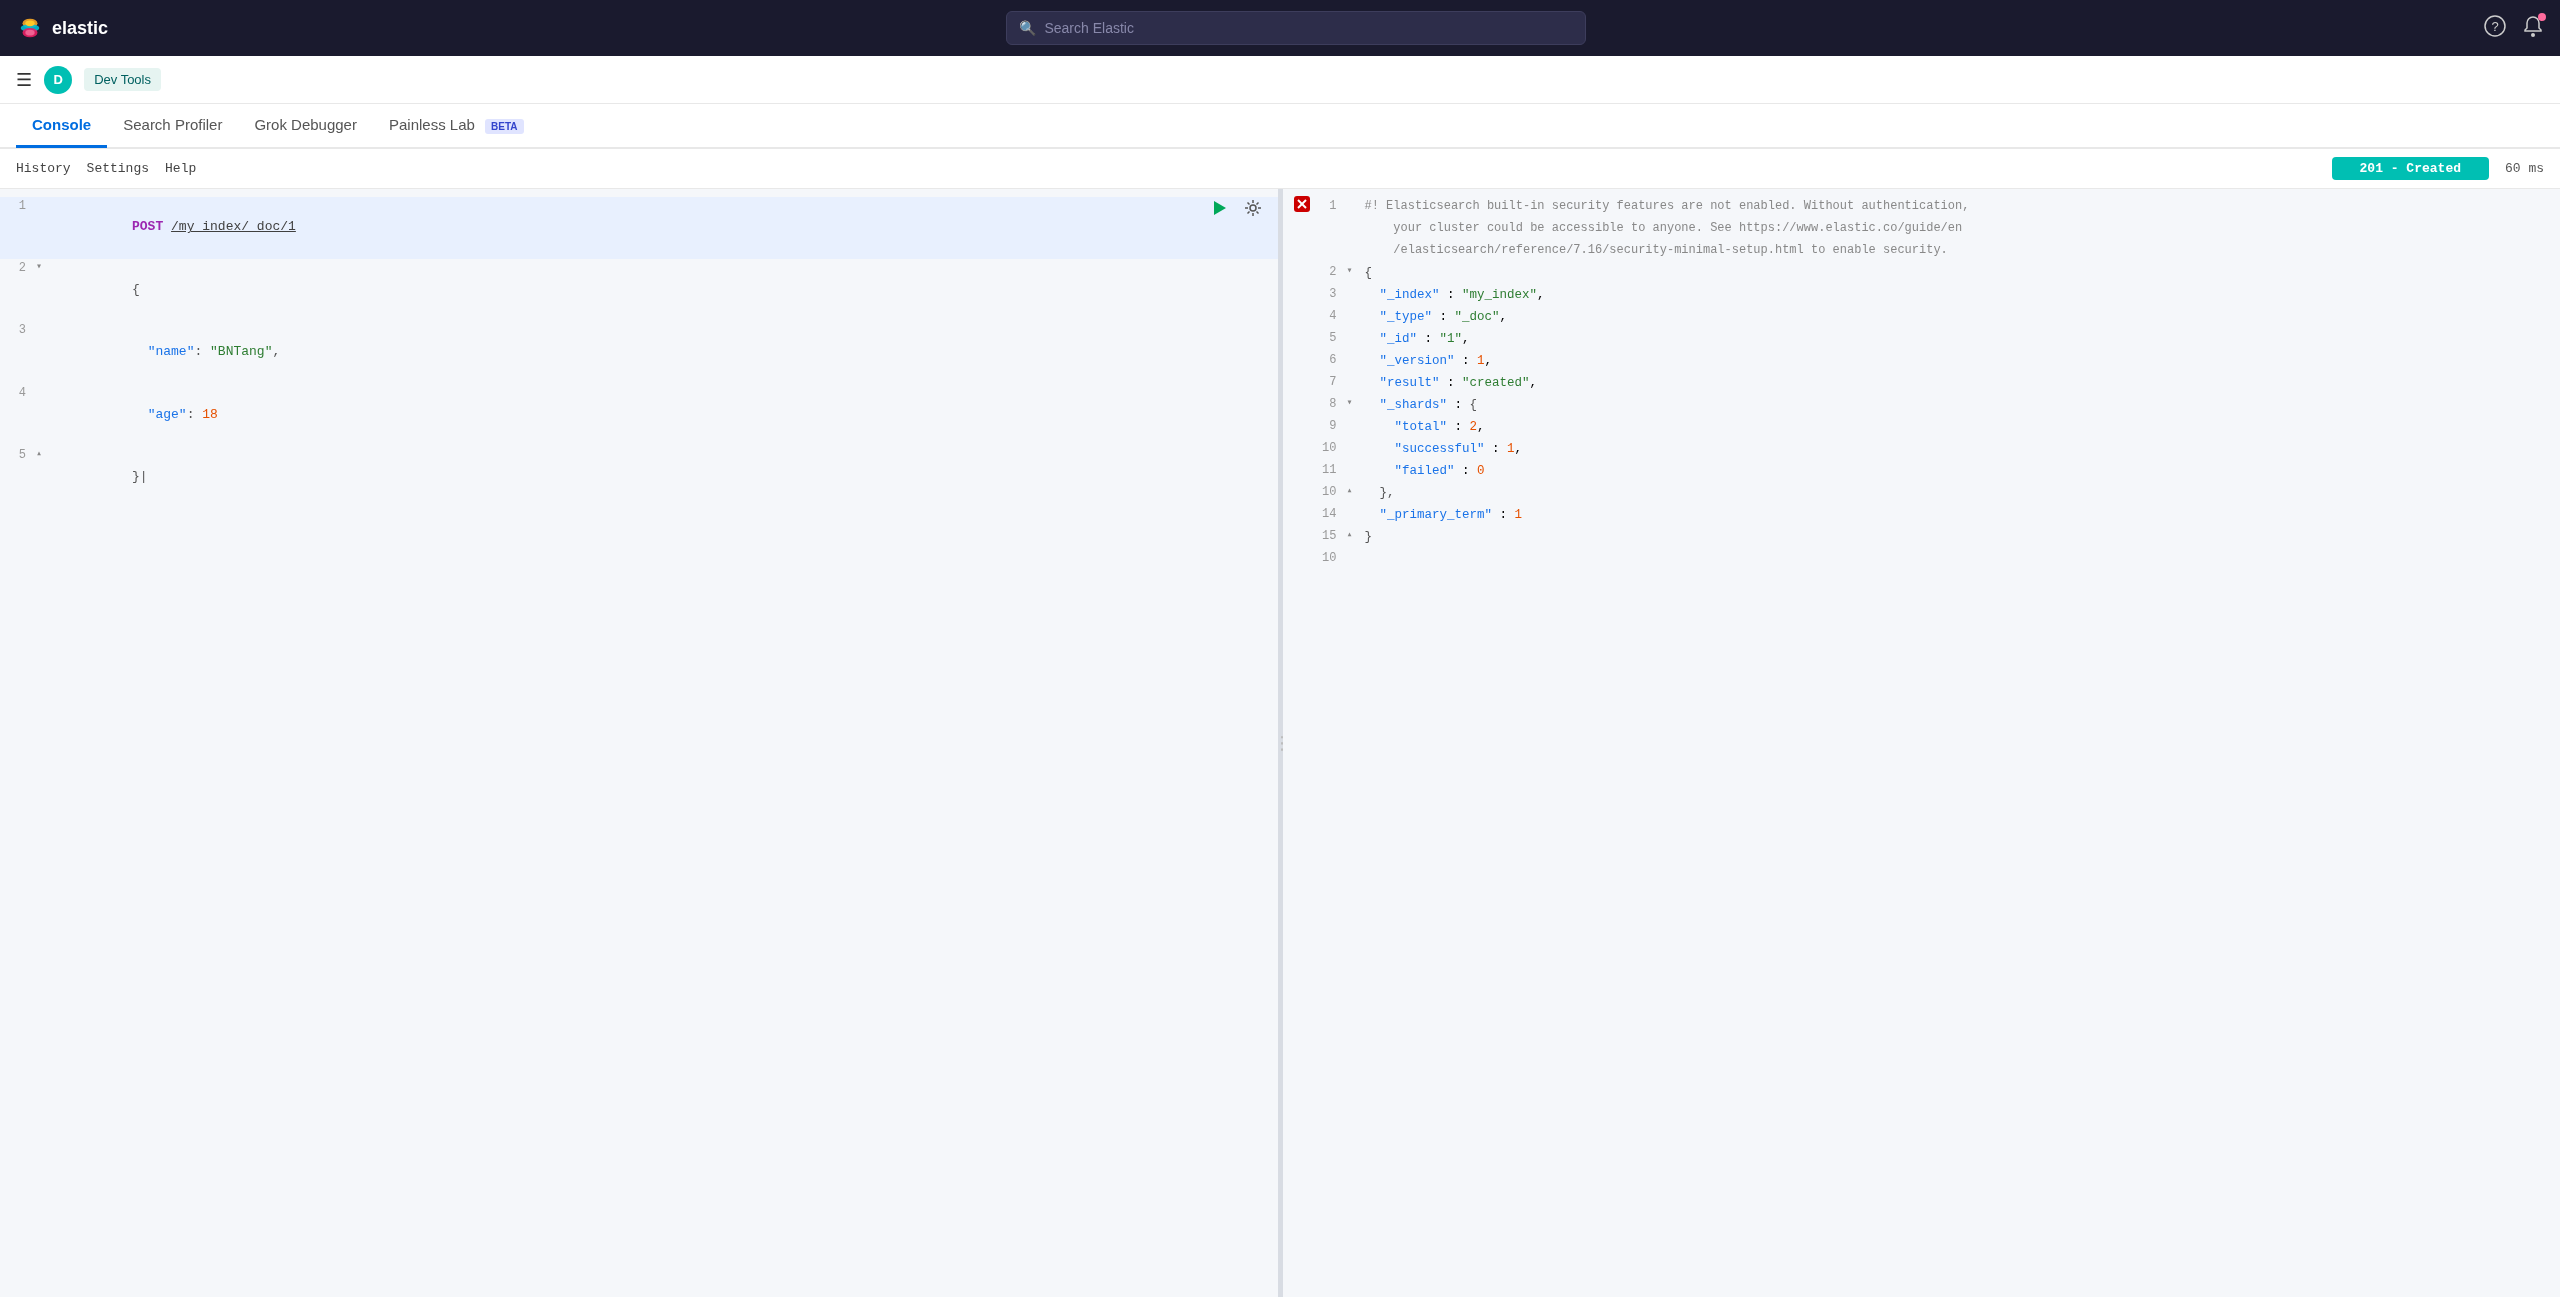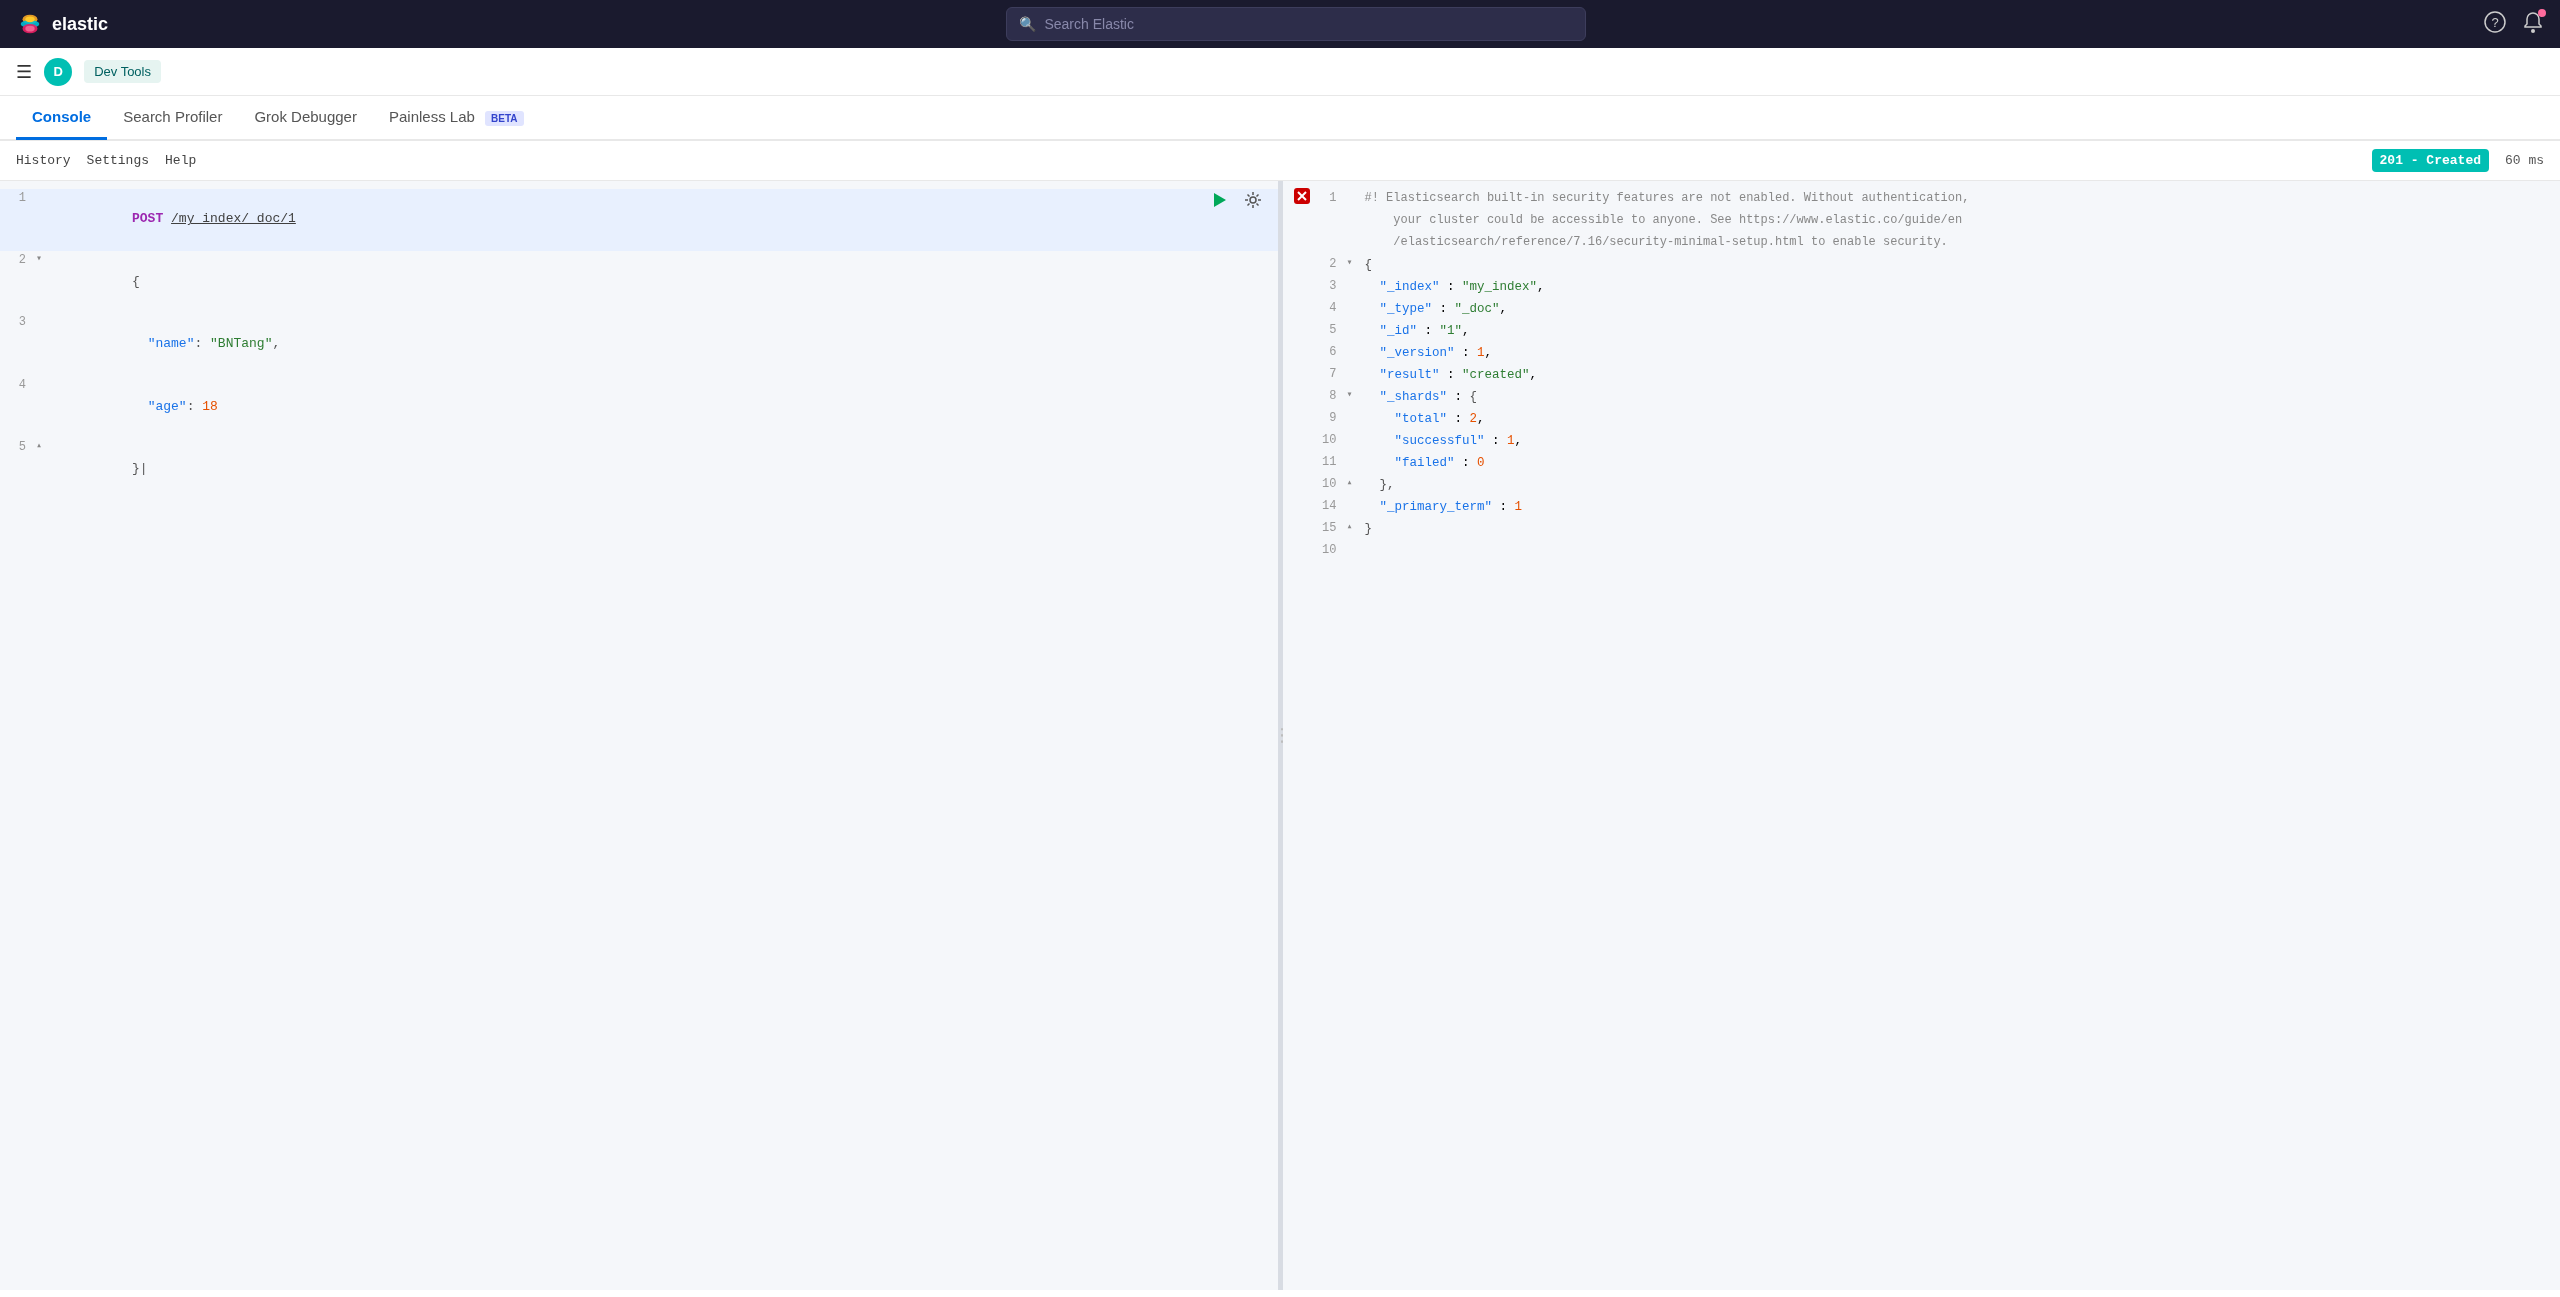--- a/index.html
+++ b/index.html
@@ -1,21 +1,21 @@
 <!DOCTYPE html>
 <html><head>
   <meta charset="utf-8">
   <style>
     * { margin: 0; padding: 0; box-sizing: border-box; }
     body { font-family: -apple-system, BlinkMacSystemFont, 'Segoe UI', sans-serif; background: #fff; overflow: hidden; }
 
     
     .top-nav {
       background: #1a1a2e;
-      height: 48px;
+      height: 56px;
       display: flex;
       align-items: center;
       padding: 0 16px;
       gap: 0;
     }
     .elastic-logo {
       display: flex;
       align-items: center;
       gap: 8px;
       color: #fff;
@@ -140,21 +140,21 @@
       font-size: 13px;
       color: #444;
       cursor: pointer;
     }
     .status-badge {
       margin-left: auto;
       background: #00bfb3;
       color: #fff;
       font-size: 13px;
       font-weight: 600;
-      padding: 4px 8px;
+      padding: 4px 28px;
       border-radius: 4px;
     }
     .time-badge {
       font-size: 13px;
       color: #555;
       font-weight: 500;
     }
 
     
     .main-content {

